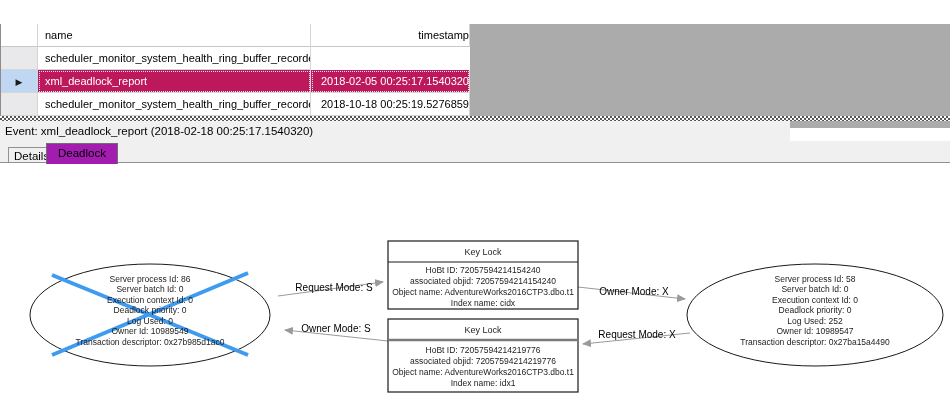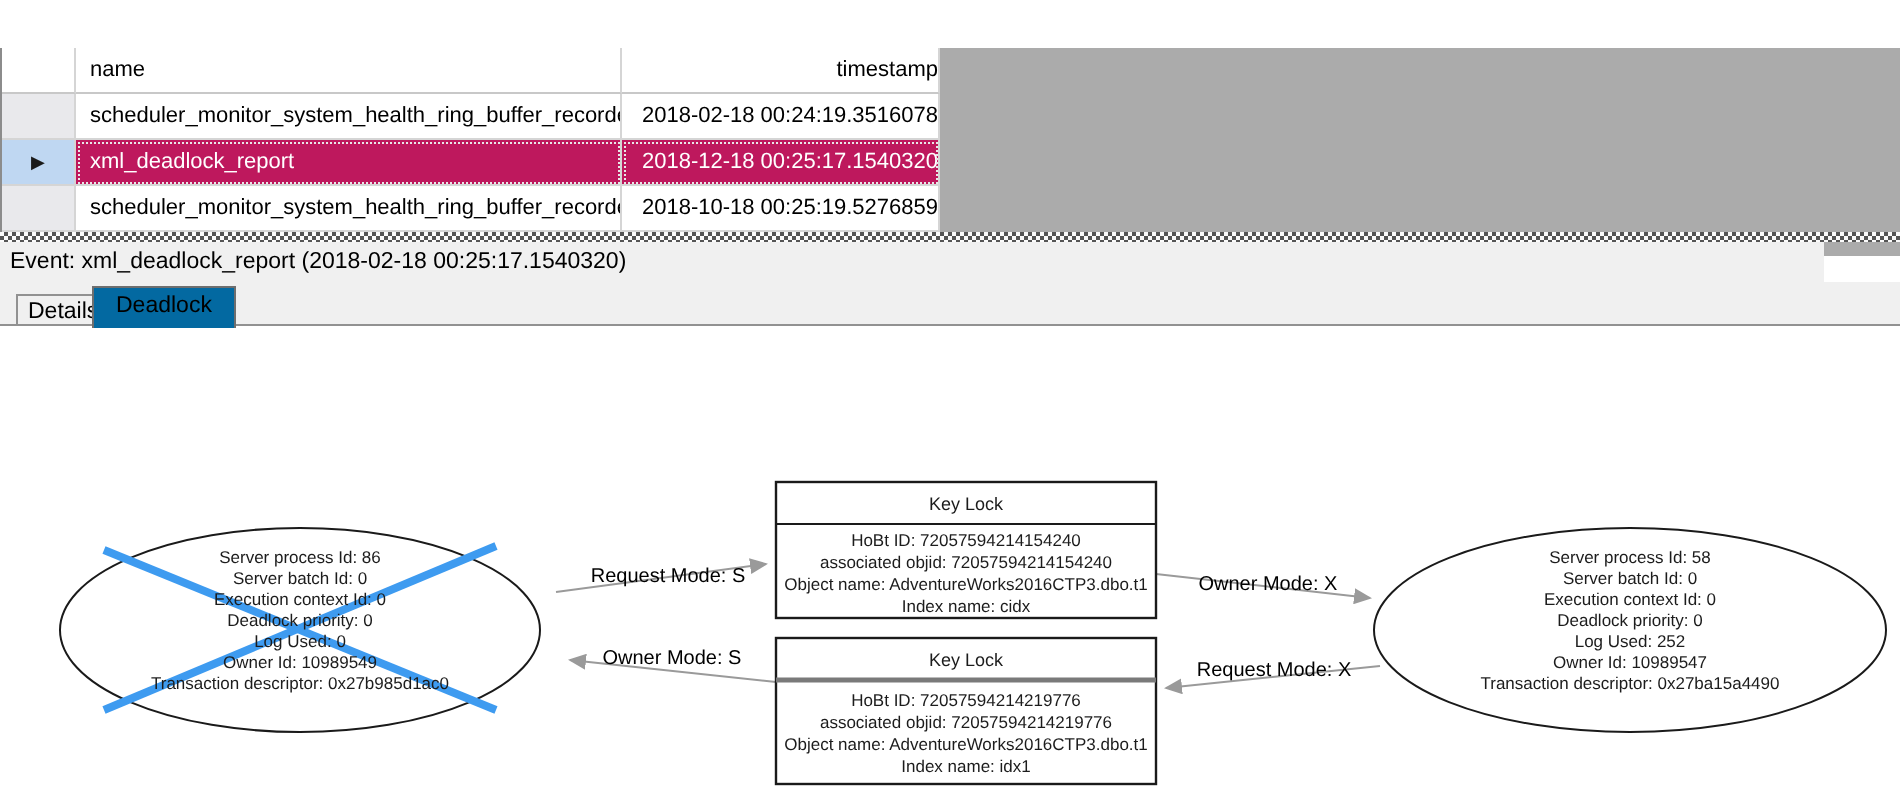--- a/index.html
+++ b/index.html
@@ -24,30 +24,30 @@
   .grid-head .cell { background:#FFFFFF; border-right:1px solid #D5D5D5; border-bottom:1px solid #C8C8C8; }
   .row-selected .c-name, .row-selected .c-time { background:#be185d; color:#fff; outline:1px dotted #E8E8E8; outline-offset:-2px; }
   .row-selected .c-sel { background:#BFD7F2; }
   .sel-arrow { font-size:9px; color:#1a1a1a; line-height:22px; }
 
   
   .splitter { position:absolute; left:0; top:116px; width:950px; height:5px;
     background:conic-gradient(#555 25%, #FBFBFB 0 50%, #555 0 75%, #FBFBFB 0) 0 0/4px 4px; }
 
   
-  .event-bar { position:absolute; left:0; top:121px; width:912px; height:20px; background:#F0F0F0;
+  .event-bar { position:absolute; left:0; top:121px; width:790px; height:20px; background:#F0F0F0;
     font-size:11.5px; color:#000; line-height:20px; padding-left:5px; }
 
   
   .tabstrip { position:absolute; left:0; top:141px; width:950px; height:22px; background:#F0F0F0; }
   .tab { position:absolute; font-size:11.5px; text-align:center; cursor:default; }
   .tab-inactive { left:8px; top:6px; height:16px; padding:0 5px; line-height:16px;
     background:#F0F0F0; border:1px solid #919191; border-bottom:none; color:#000; }
   .tab-active { left:46px; top:2px; height:21px; padding:0 11px; line-height:19px;
-    background:#0369a1; border:1px solid #6E6E6E; border-bottom:none; z-index:3; color:#000; }
+    background:#a21caf; border:1px solid #6E6E6E; border-bottom:none; z-index:3; color:#000; }
 
   
   .pane { position:absolute; left:0; top:162px; width:950px; height:238px; background:#fff; border-top:1px solid #919191; }
   .pane svg { display:block; }
   .node-text { font-size:8.5px; fill:#1C1C1C; }
   .edge-label { font-size:10px; fill:#000; }
   .lock-title { font-size:9px; fill:#1C1C1C; }
 </style>
 </head>
 <body>
@@ -61,29 +61,28 @@
 
       <div class="grid-row grid-head">
         <div class="cell c-sel"></div>
         <div class="cell c-name">name</div>
         <div class="cell c-time">timestamp</div>
       </div>
 
       <div class="grid-row">
         <div class="cell c-sel"></div>
         <div class="cell c-name">scheduler_monitor_system_health_ring_buffer_recorded</div>
-        <div class="cell c-time">2018-02-18 00:24:19.3516078</div>
       </div>
 
       <div class="grid-row row-selected">
         <div class="cell c-sel">
           <span class="sel-arrow">▶</span>
         </div>
         <div class="cell c-name">xml_deadlock_report</div>
-        <div class="cell c-time">2018-12-18 00:25:17.1540320</div>
+        <div class="cell c-time">2018-02-05 00:25:17.1540320</div>
       </div>
 
       <div class="grid-row">
         <div class="cell c-sel"></div>
         <div class="cell c-name">scheduler_monitor_system_health_ring_buffer_recorded</div>
         <div class="cell c-time">2018-10-18 00:25:19.5276859</div>
       </div>
 
     </div>
   </div>

